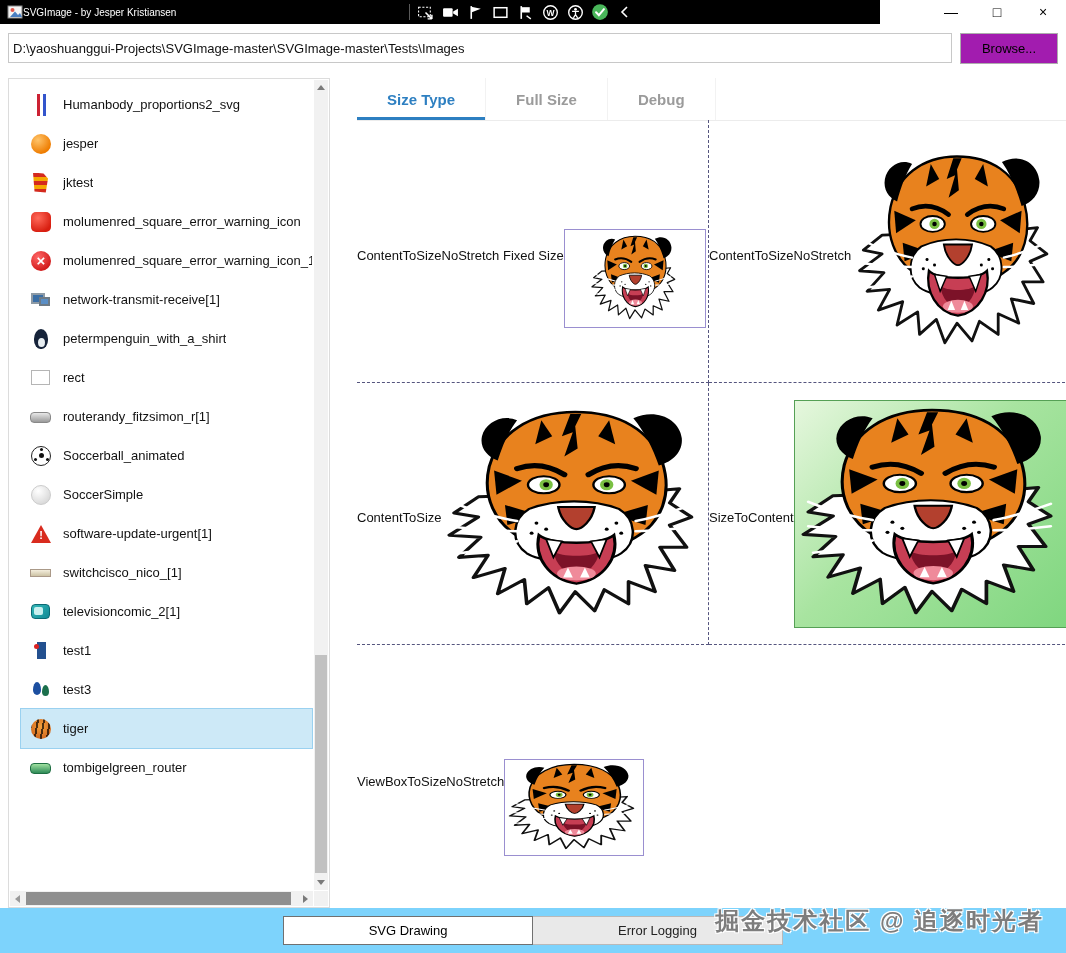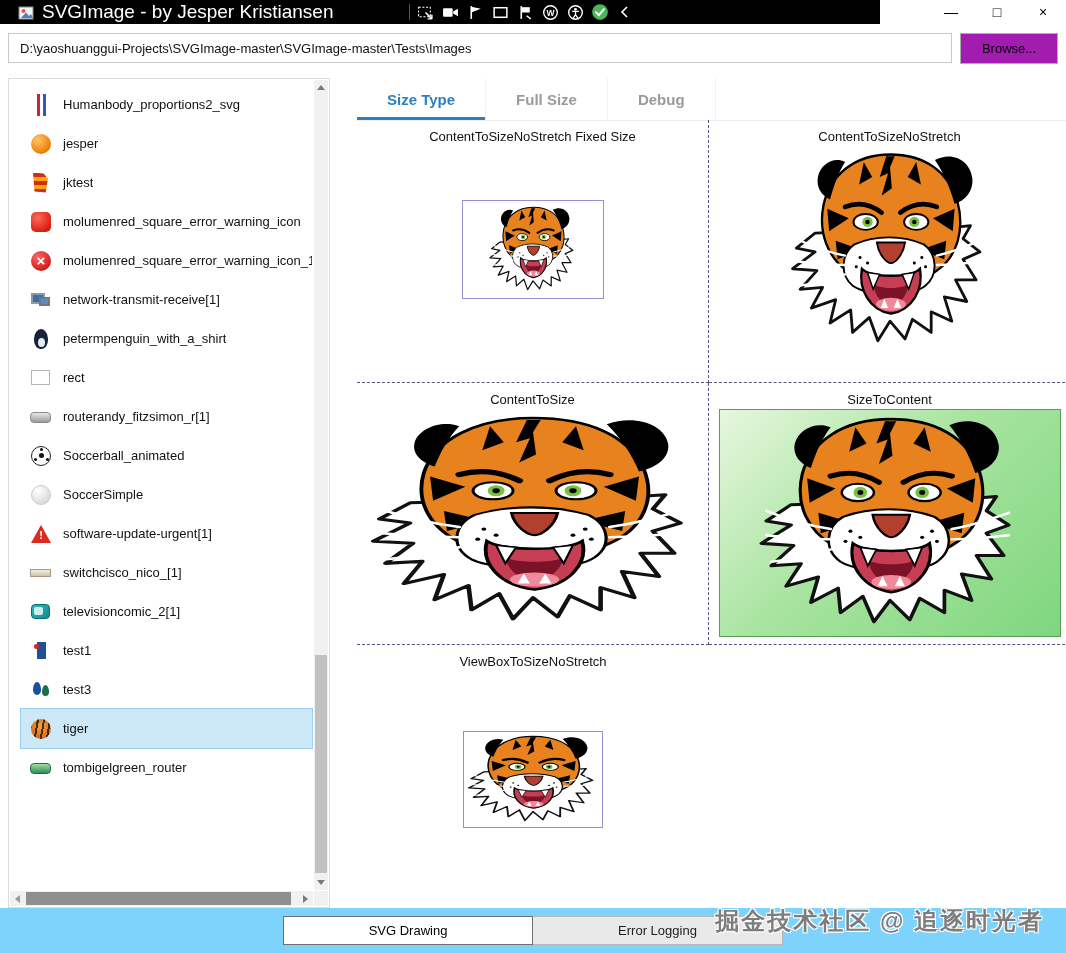--- a/index.html
+++ b/index.html
@@ -1,31 +1,31 @@
 <!DOCTYPE html>
 <html><head>
 <meta charset="utf-8">
 <style>
   html,body{margin:0;padding:0;}
   body{width:1066px;height:953px;position:relative;background:#fff;overflow:hidden;
        font-family:"Liberation Sans",sans-serif;-webkit-font-smoothing:antialiased;}
 
   
   .titlebar{position:absolute;top:0;left:0;width:100%;height:24px;background:#000;}
-  .tb-left{position:absolute;left:18px;top:0;height:24px;display:flex;align-items:center;gap:8px;color:#fff;font-size:19px;}
+  .tb-left{position:absolute;left:7px;top:0;height:24px;display:flex;align-items:center;gap:0;color:#fff;font-size:10px;}
   .appicon{width:16px;height:16px;display:inline-block;}
   .tb-tools{position:absolute;left:404px;top:0;height:24px;display:flex;align-items:center;gap:5px;padding:0 5px;}
   .tbi{width:20px;height:20px;display:flex;align-items:center;justify-content:center;cursor:pointer;}
   .tb-sep{width:1px;height:16px;background:#5a5a5a;}
   .tb-right{position:absolute;right:0;top:0;width:186px;height:24px;background:#fff;display:flex;justify-content:flex-end;align-items:stretch;}
   .wbtn{width:46px;border:none;background:transparent;font-size:14px;color:#000;display:flex;align-items:center;justify-content:center;cursor:pointer;font-family:inherit;padding:0;}
 
   
   .addrbar{position:absolute;top:24px;left:0;width:100%;height:48px;background:#fff;display:flex;align-items:center;padding:0 8px;box-sizing:border-box;gap:8px;}
-  .pathinput{flex:1;height:30px;border:1px solid #c8c8c8;font-size:13px;padding:0 11px;font-family:inherit;color:#111;box-sizing:border-box;}
+  .pathinput{flex:1;height:30px;border:1px solid #c8c8c8;font-size:13px;padding:0 4px;font-family:inherit;color:#111;box-sizing:border-box;}
   .browsebtn{width:98px;height:31px;background:#a21caf;border:1px solid #adadad;font-size:13px;font-family:inherit;cursor:pointer;}
 
   
   .sidebar{position:absolute;left:8px;top:78px;width:322px;height:830px;border:1px solid #dcdcdc;background:#fff;box-sizing:border-box;}
   .filelist{position:absolute;top:0;left:0;right:15px;bottom:16px;overflow:hidden;margin:0;padding:6px 0 0 0;list-style:none;}
   .row{height:39px;display:flex;align-items:center;gap:10px;padding-left:8px;margin:0 2px 0 12px;font-size:13px;color:#111;cursor:default;}
   .row.selected{background:#cde9f7;outline:1px solid #9ad1f0;}
   .lbl{white-space:nowrap;overflow:hidden;}
 
   .ic{width:24px;height:24px;flex:0 0 24px;position:relative;}
@@ -78,21 +78,21 @@
   .arr-right{right:0;top:0;width:15px;height:15px;}
   .hthumb{position:absolute;top:1px;left:16px;right:22px;height:13px;background:#8f8f8f;}
   .corner{position:absolute;right:1px;bottom:1px;width:14px;height:15px;background:#f1f1f1;}
 
   
   .main{position:absolute;left:357px;top:78px;width:713px;height:830px;}
   .tabs{height:42px;display:flex;align-items:stretch;border-bottom:1px solid #ececec;}
   .tab{padding:0 30px;display:flex;align-items:center;font-size:15px;font-weight:bold;color:#9b9b9b;border-right:1px solid #f2f2f2;cursor:pointer;}
   .tab.active{color:#2d7fc1;box-shadow:inset 0 -3px 0 #2d7fc1;}
   .grid{position:absolute;top:42px;left:0;right:0;bottom:0;display:grid;grid-template-columns:352px 1fr;grid-template-rows:1fr 1fr 1fr;}
-  .cell{position:relative;display:flex;flex-direction:column;align-items:center;overflow:hidden;}
+  .cell{position:relative;display:flex;flex-direction:row;align-items:center;overflow:hidden;}
   .bR{border-right:1px dashed #55557e;}
   .bB{border-bottom:1px dashed #55557e;}
   .ctitle{font-size:13px;color:#111;margin-top:9px;}
   .imgbox{border:1px solid #9a8fd0;background:#fff;position:relative;display:flex;align-items:center;justify-content:center;}
   .c1 .imgbox{width:140px;height:97px;margin-top:56px;}
   .c1 .tiger{width:128px;height:91px;}
   .c2 .tiger{width:212px;height:206px;margin-top:3px;}
   .c3 .tiger{width:338px;height:222px;margin-top:3px;}
   .greenbox{width:342px;height:228px;margin-top:2px;border:1px solid #55a055;box-sizing:border-box;
             background:linear-gradient(135deg,#e6f7de 0%,#a8e4a0 45%,#7fd67f 100%);

